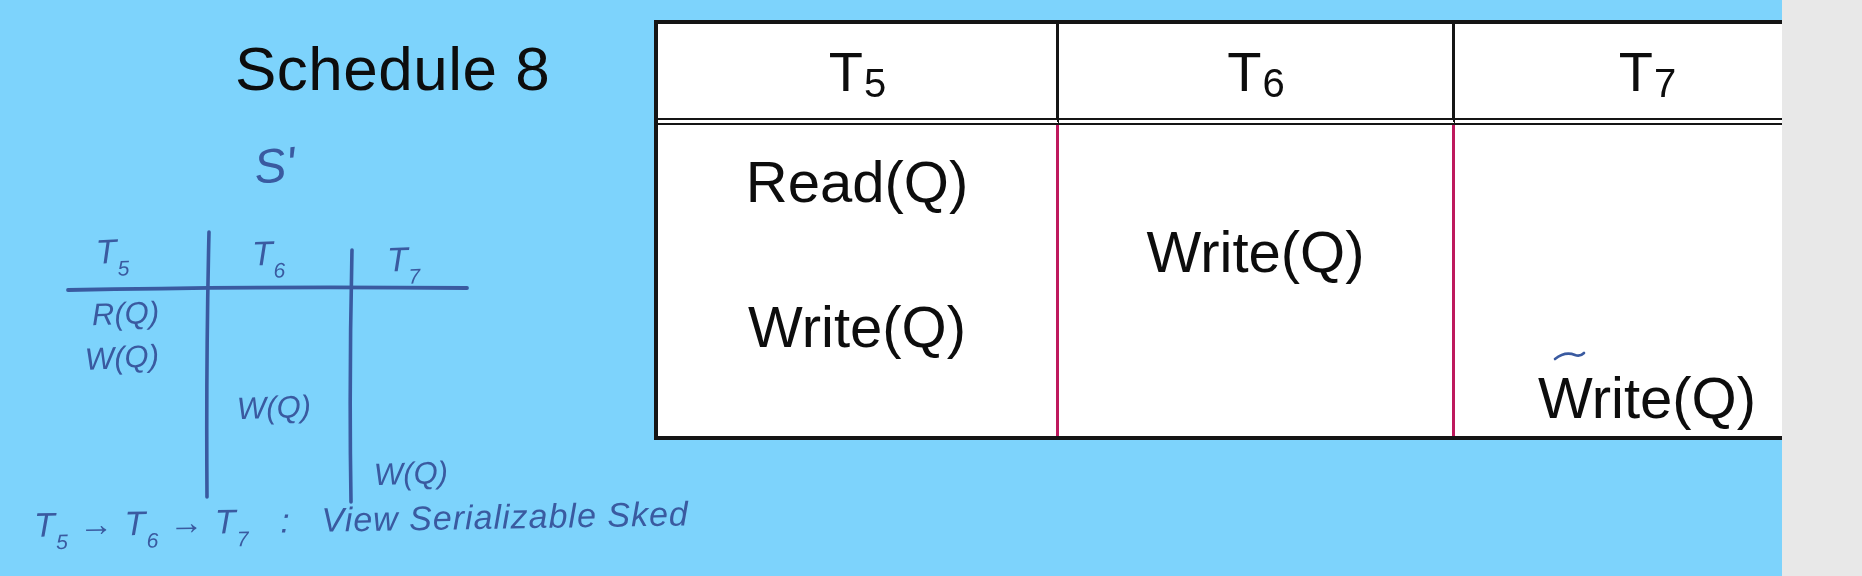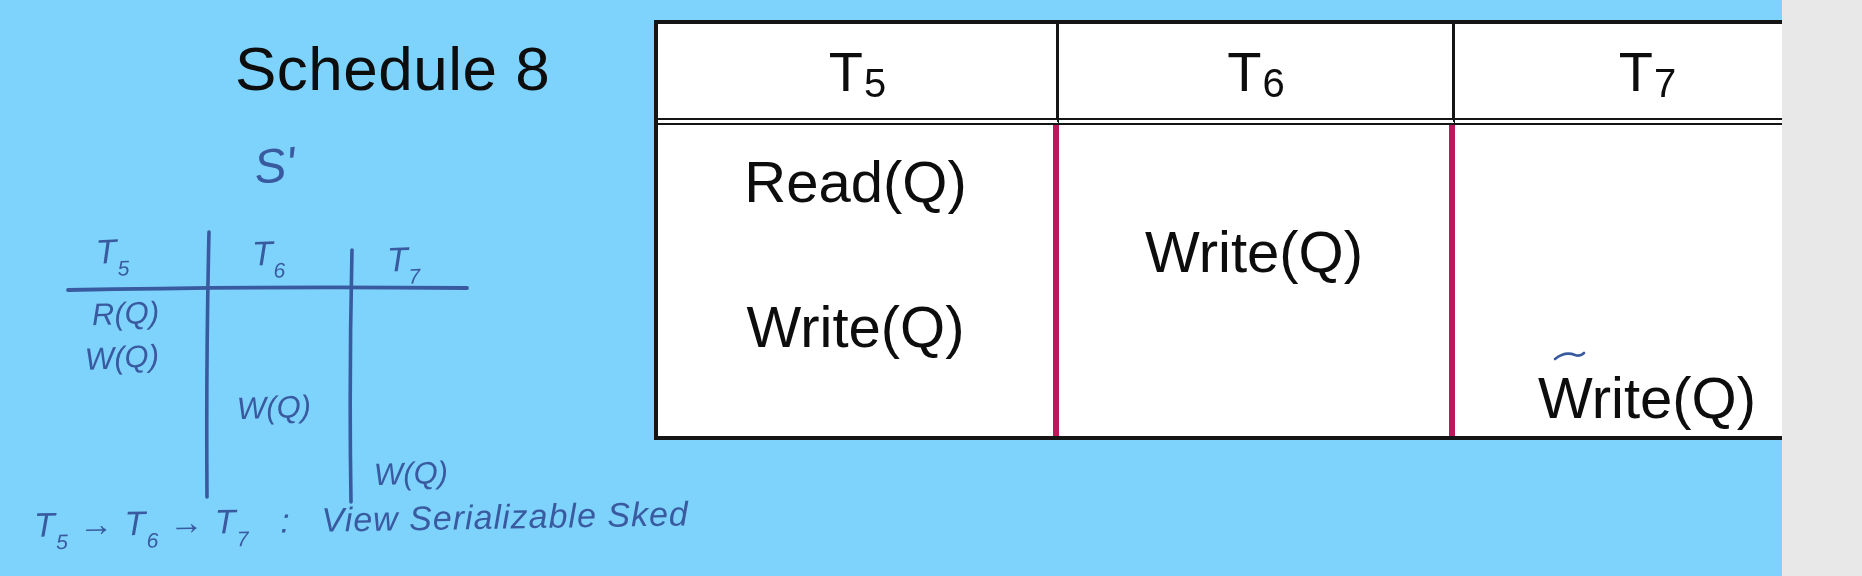--- a/index.html
+++ b/index.html
@@ -33,21 +33,21 @@
   .hcell {
     border-right:3px solid #151515;
     border-bottom:7px double #151515;
     display:flex; align-items:center; justify-content:center;
     font-size:56px; color:#0d0d0d;
   }
   .hcell.last { border-right:none; }
   .hcell sub { font-size:40px; line-height:0; position:relative; top:12px; left:1px; }
   .bcell {
     position:relative;
-    border-right:6px solid #be185d;
+    border-right:3px solid #be185d;
   }
   .bcell.last { border-right:none; }
   .op {
     position:absolute; left:0; right:0;
     text-align:center;
     font-size:58px; color:#0d0d0d;
     white-space:nowrap;
   }
   .op .tilde {
     position:absolute;

